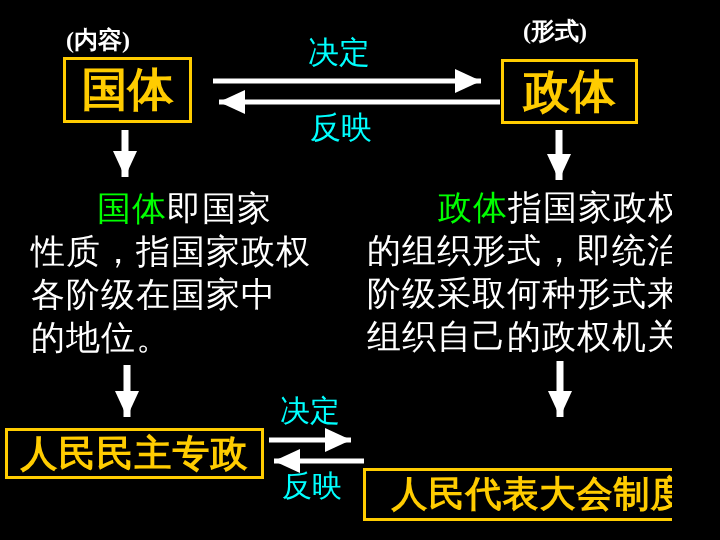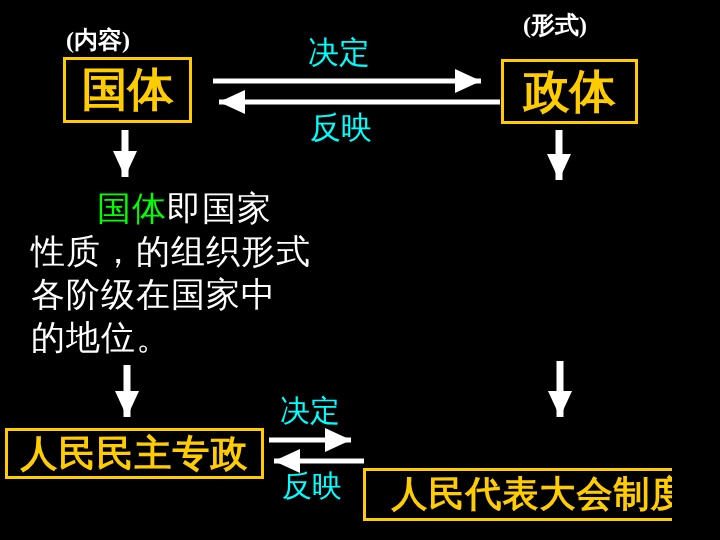--- a/index.html
+++ b/index.html
@@ -40,41 +40,49 @@
     <line x1="500" y1="102" x2="219" y2="102" stroke="#fff" stroke-width="5" marker-end="url(#ah)"></line>
     <line x1="125" y1="130" x2="125" y2="177" stroke="#fff" stroke-width="7" marker-end="url(#ah)"></line>
     <line x1="559" y1="130" x2="559" y2="180" stroke="#fff" stroke-width="7" marker-end="url(#ah)"></line>
     <line x1="127" y1="365" x2="127" y2="417" stroke="#fff" stroke-width="7" marker-end="url(#ah)"></line>
     <line x1="560" y1="361" x2="560" y2="417" stroke="#fff" stroke-width="7" marker-end="url(#ah)"></line>
     <line x1="269" y1="440" x2="351" y2="440" stroke="#fff" stroke-width="5" marker-end="url(#ah)"></line>
     <line x1="364" y1="461" x2="274" y2="461" stroke="#fff" stroke-width="5" marker-end="url(#ah)"></line>
   </svg>
 
   <div class="abs white-label" style="left:66px;top:28px;">(内容)</div>
-  <div class="abs white-label" style="left:523px;top:13px;">(形式)</div>
+  <div class="abs white-label" style="left:523px;top:19px;">(形式)</div>
 
   <div class="gold-box top-box" style="left:63px;top:57px;width:129px;height:66px;">
     <span>国体</span>
   </div>
   <div class="gold-box top-box" style="left:501px;top:59px;width:137px;height:65px;">
     <span>政体</span>
   </div>
 
   <div class="abs cyan-label" style="left:308px;top:37px;">决定</div>
   <div class="abs cyan-label" style="left:310px;top:112px;">反映</div>
 
   <div class="def" style="left:31px;top:187px;width:300px;">
     <div style="text-indent:66px;">
       <span class="term">国体</span><span>即国家</span>
     </div>
-    <div>性质，的组织形式</div>
+    <div>性质，指国家政权</div>
     <div>各阶级在国家中</div>
     <div>的地位。</div>
   </div>
 
+  <div class="def" style="left:367px;top:186px;width:330px;">
+    <div style="text-indent:71px;">
+      <span class="term">政体</span><span>指国家政权</span>
+    </div>
+    <div>的组织形式，即统治</div>
+    <div>阶级采取何种形式来</div>
+    <div>组织自己的政权机关</div>
+  </div>
 
   <div class="abs cyan-label small" style="left:280px;top:396px;">决定</div>
   <div class="abs cyan-label small" style="left:282px;top:471px;">反映</div>
 
   <div class="gold-box bottom-box" style="left:5px;top:428px;width:259px;height:51px;text-align:center;">
     <span>人民民主专政</span>
   </div>
   <div class="gold-box bottom-box" style="left:363px;top:427px;width:353px;height:53px;font-size:36px;margin-top:41px;">
     <span>人民代表大会制度</span>
   </div>

